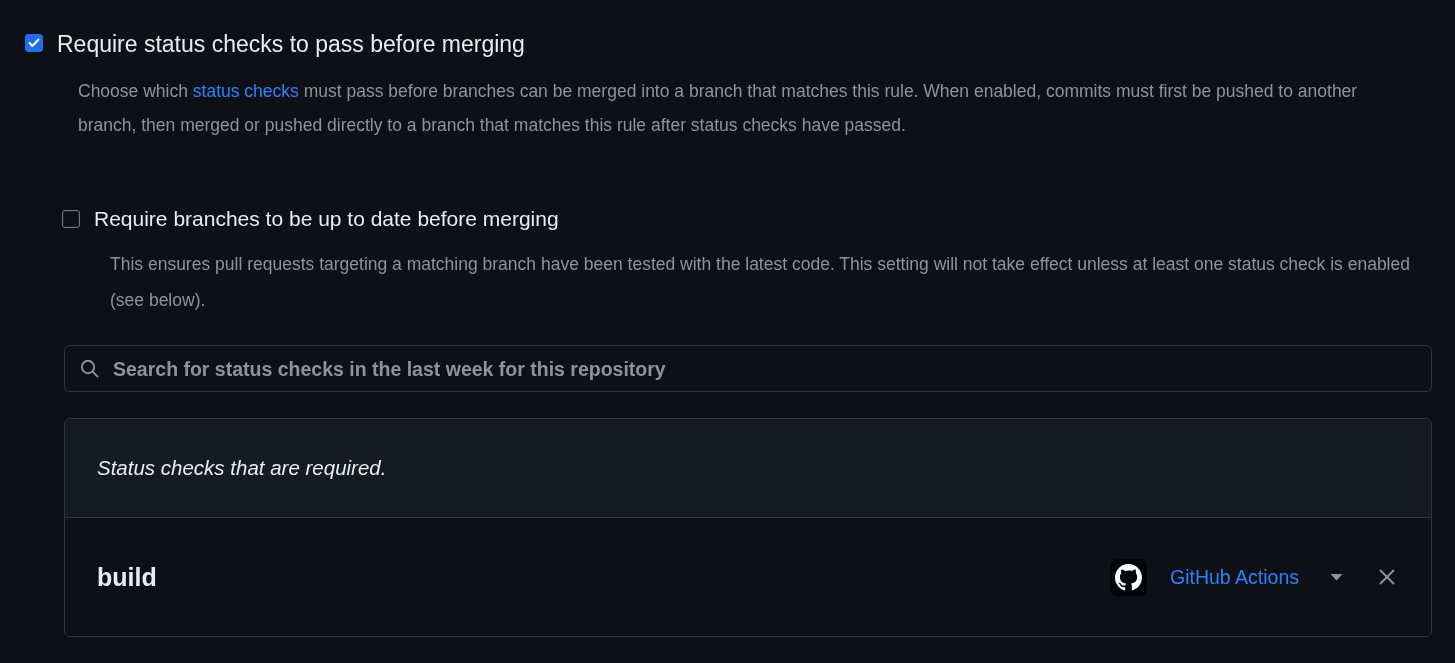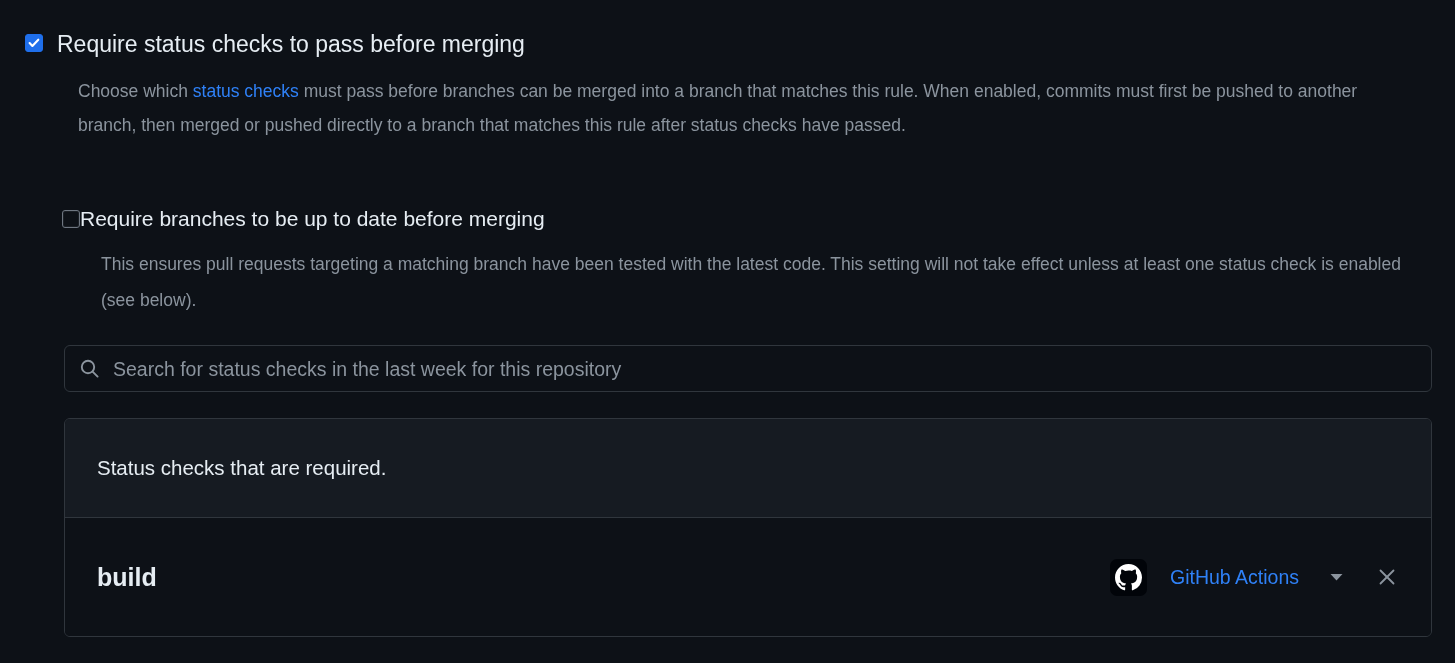--- a/index.html
+++ b/index.html
@@ -41,20 +41,21 @@
   }
   .lbl-primary {
     margin-left: 14px;
     color: #e6edf3;
     font-size: 23px;
     font-weight: 400;
     line-height: 26px;
     white-space: nowrap;
   }
   .lbl-secondary {
+    margin-left: 14px;
     color: #e6edf3;
     font-size: 21px;
     font-weight: 400;
     line-height: 24px;
     white-space: nowrap;
   }
 
   .desc-1 {
     position: absolute;
     left: 62px; top: 74px;
@@ -70,21 +71,21 @@
     cursor: pointer;
   }
 
   .row-secondary {
     position: absolute;
     left: 62px; top: 207px;
     display: flex; align-items: flex-start;
   }
   .desc-2 {
     position: absolute;
-    left: 101px; top: 246px;
+    left: 110px; top: 246px;
     width: 1310px;
     color: #8b949e;
     font-size: 17.5px;
     line-height: 36px;
   }
 
   
   .searchbox {
     position: absolute;
     left: 64px; top: 345px;
@@ -96,20 +97,21 @@
     padding: 0 14px;
     cursor: text;
   }
   .search-icon { flex: 0 0 auto; display: flex; align-items: center; }
   .search-placeholder {
     margin-left: 13px;
     color: #8b949e;
     font-size: 19.5px;
     line-height: 22px;
     user-select: none;
+    font-weight: bold;
   }
 
   
   .panel {
     position: absolute;
     left: 64px; top: 418px;
     width: 1368px;
     border: 1px solid #30363d;
     border-radius: 6px;
     overflow: hidden;
@@ -119,20 +121,21 @@
     background: #161b22;
     border-bottom: 1px solid #30363d;
     height: 99px;
     display: flex; align-items: center;
     padding: 0 32px;
   }
   .panel-header-title {
     color: #e6edf3;
     font-size: 20.5px;
     line-height: 24px;
+    font-style: italic;
   }
   .panel-row {
     height: 118px;
     display: flex; align-items: center;
     padding: 0 32px 0 32px;
     background: #0d1117;
   }
   .check-name {
     color: #e6edf3;
     font-size: 25px;

